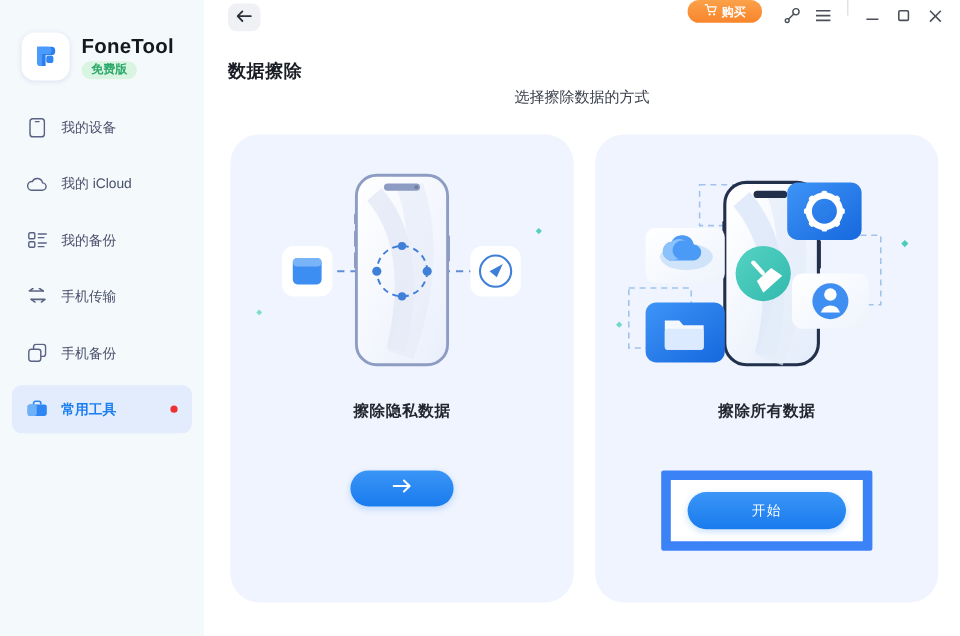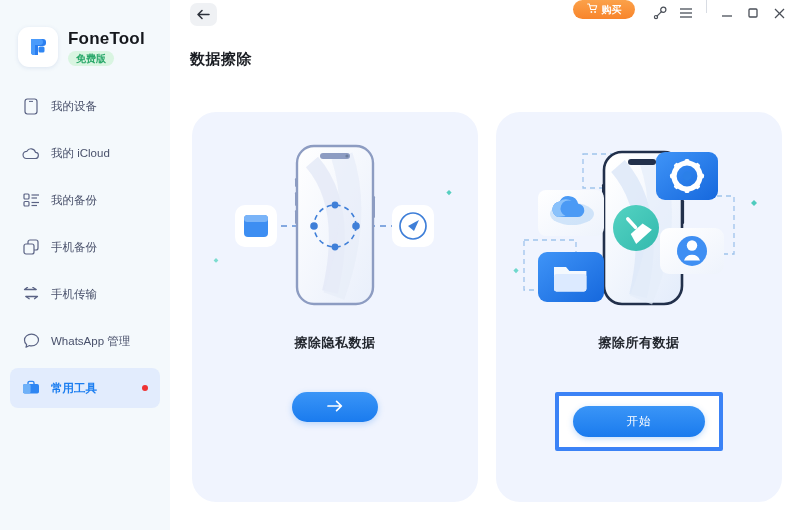--- a/index.html
+++ b/index.html
@@ -102,21 +102,21 @@
   .pill-btn {
     width: 86px; height: 30px; border-radius: 15px;
     background: linear-gradient(180deg,#3a95f7 0%,#1a7bee 100%);
     display: flex; align-items: center; justify-content: center;
     cursor: pointer; box-shadow: 0 2px 6px rgba(26,123,238,.26);
   }
   .pill-btn.wide { width: 132px; height: 31px; border-radius: 16px; }
   .pill-btn .ptxt { color: #fff; font-size: 11.5px; letter-spacing: 1px; }
 
   .highlight-box {
-    border: 4px solid #3b82f6; background: #ffffff;
+    border: 8px solid #3b82f6; background: #ffffff;
     border-radius: 2px; padding: 10px 14px;
     display: flex; align-items: center; justify-content: center;
   }
 </style>
 </head>
 <body>
 
 <div class="app">
 
   <aside class="sidebar">
@@ -165,48 +165,40 @@
             <line x1="8.5" y1="5" x2="14" y2="5" stroke="#5a6384" stroke-width="1.2"></line>
             <line x1="8.5" y1="9.5" x2="16" y2="9.5" stroke="#5a6384" stroke-width="1.2"></line>
             <line x1="8.5" y1="12.5" x2="14" y2="12.5" stroke="#5a6384" stroke-width="1.2"></line>
           </svg>
         </span>
         <span class="lbl">我的备份</span>
       </div>
 
       <div class="nav-item">
         <span class="ico">
-          <svg width="16" height="16" viewBox="0 0 16 16">
-            <rect x="5" y="1" width="10" height="10" rx="2" fill="none" stroke="#5a6384" stroke-width="1.2"></rect>
-            <rect x="1" y="5" width="10" height="10" rx="2" fill="#f4f9fc" stroke="#5a6384" stroke-width="1.2"></rect>
-          </svg>
-        </span>
-        <span class="lbl">手机备份</span>
-      </div>
-
-      <div class="nav-item">
-        <span class="ico">
           <svg width="18" height="14" viewBox="0 0 18 14">
             <path d="M14 2.5H2.5l3-2.2" fill="none" stroke="#5a6384" stroke-width="1.3" stroke-linecap="round" stroke-linejoin="round"></path>
             <path d="M14 2.5l-3.2-2.2" fill="none" stroke="#5a6384" stroke-width="1.3" stroke-linecap="round"></path>
             <path d="M4 9.5h11.5l-3 2.2" fill="none" stroke="#5a6384" stroke-width="1.3" stroke-linecap="round" stroke-linejoin="round"></path>
             <path d="M4 9.5l3.2 2.2" fill="none" stroke="#5a6384" stroke-width="1.3" stroke-linecap="round"></path>
           </svg>
         </span>
         <span class="lbl">手机传输</span>
       </div>
 
       <div class="nav-item">
         <span class="ico">
-          <svg width="17" height="16" viewBox="0 0 17 16">
-              <path d="M8.5 1.2c4 0 7 2.6 7 5.8s-3 5.8-7 5.8a9 9 0 0 1-2-.22L3 14.2l.7-2.5A5.6 5.6 0 0 1 1.5 7C1.5 3.8 4.5 1.2 8.5 1.2z" fill="none" stroke="#5a6384" stroke-width="1.2" stroke-linejoin="round"></path>
-            </svg>
-        </span>
-        <span class="lbl">WhatsApp 管理</span>
-      </div>
+          <svg width="16" height="16" viewBox="0 0 16 16">
+            <rect x="5" y="1" width="10" height="10" rx="2" fill="none" stroke="#5a6384" stroke-width="1.2"></rect>
+            <rect x="1" y="5" width="10" height="10" rx="2" fill="#f4f9fc" stroke="#5a6384" stroke-width="1.2"></rect>
+          </svg>
+        </span>
+        <span class="lbl">手机备份</span>
+      </div>
+
 
       <div class="nav-item active">
         <span class="ico">
           <svg width="18" height="16" viewBox="0 0 18 16">
             <path d="M6 4V3a1.6 1.6 0 0 1 1.6-1.6h2.8A1.6 1.6 0 0 1 12 3v1" fill="none" stroke="#2f86f3" stroke-width="1.4"></path>
             <rect x="1" y="4" width="16" height="9.6" rx="1.8" fill="#2f86f3"></rect>
             <rect x="1" y="4" width="7.6" height="9.6" rx="1.8" fill="#6fb1f8"></rect>
           </svg>
         </span>
         <span class="lbl">常用工具</span>
@@ -273,20 +265,21 @@
         <span>
           <svg width="13" height="11" viewBox="0 0 13 11">
               <path d="M12 5.5H1.6M5 1.5L1 5.5 5 9.5" fill="none" stroke="#2b303a" stroke-width="1.5" stroke-linecap="round" stroke-linejoin="round"></path>
             </svg>
         </span>
       </div>
     </div>
 
     <div class="page-title">数据擦除</div>
 
+    <div class="section-sub">选择擦除数据的方式</div>
 
     <div class="cards">
 
       <div class="card">
         <div class="card-art">
           <svg width="100%" height="205" viewBox="0 0 286 205" preserveAspectRatio="xMidYMid meet">
             <defs>
               <linearGradient id="scrL" x1="0" y1="0" x2="1" y2="1">
                 <stop offset="0%" stop-color="#ffffff"></stop>
                   <stop offset="100%" stop-color="#e9effb"></stop>

